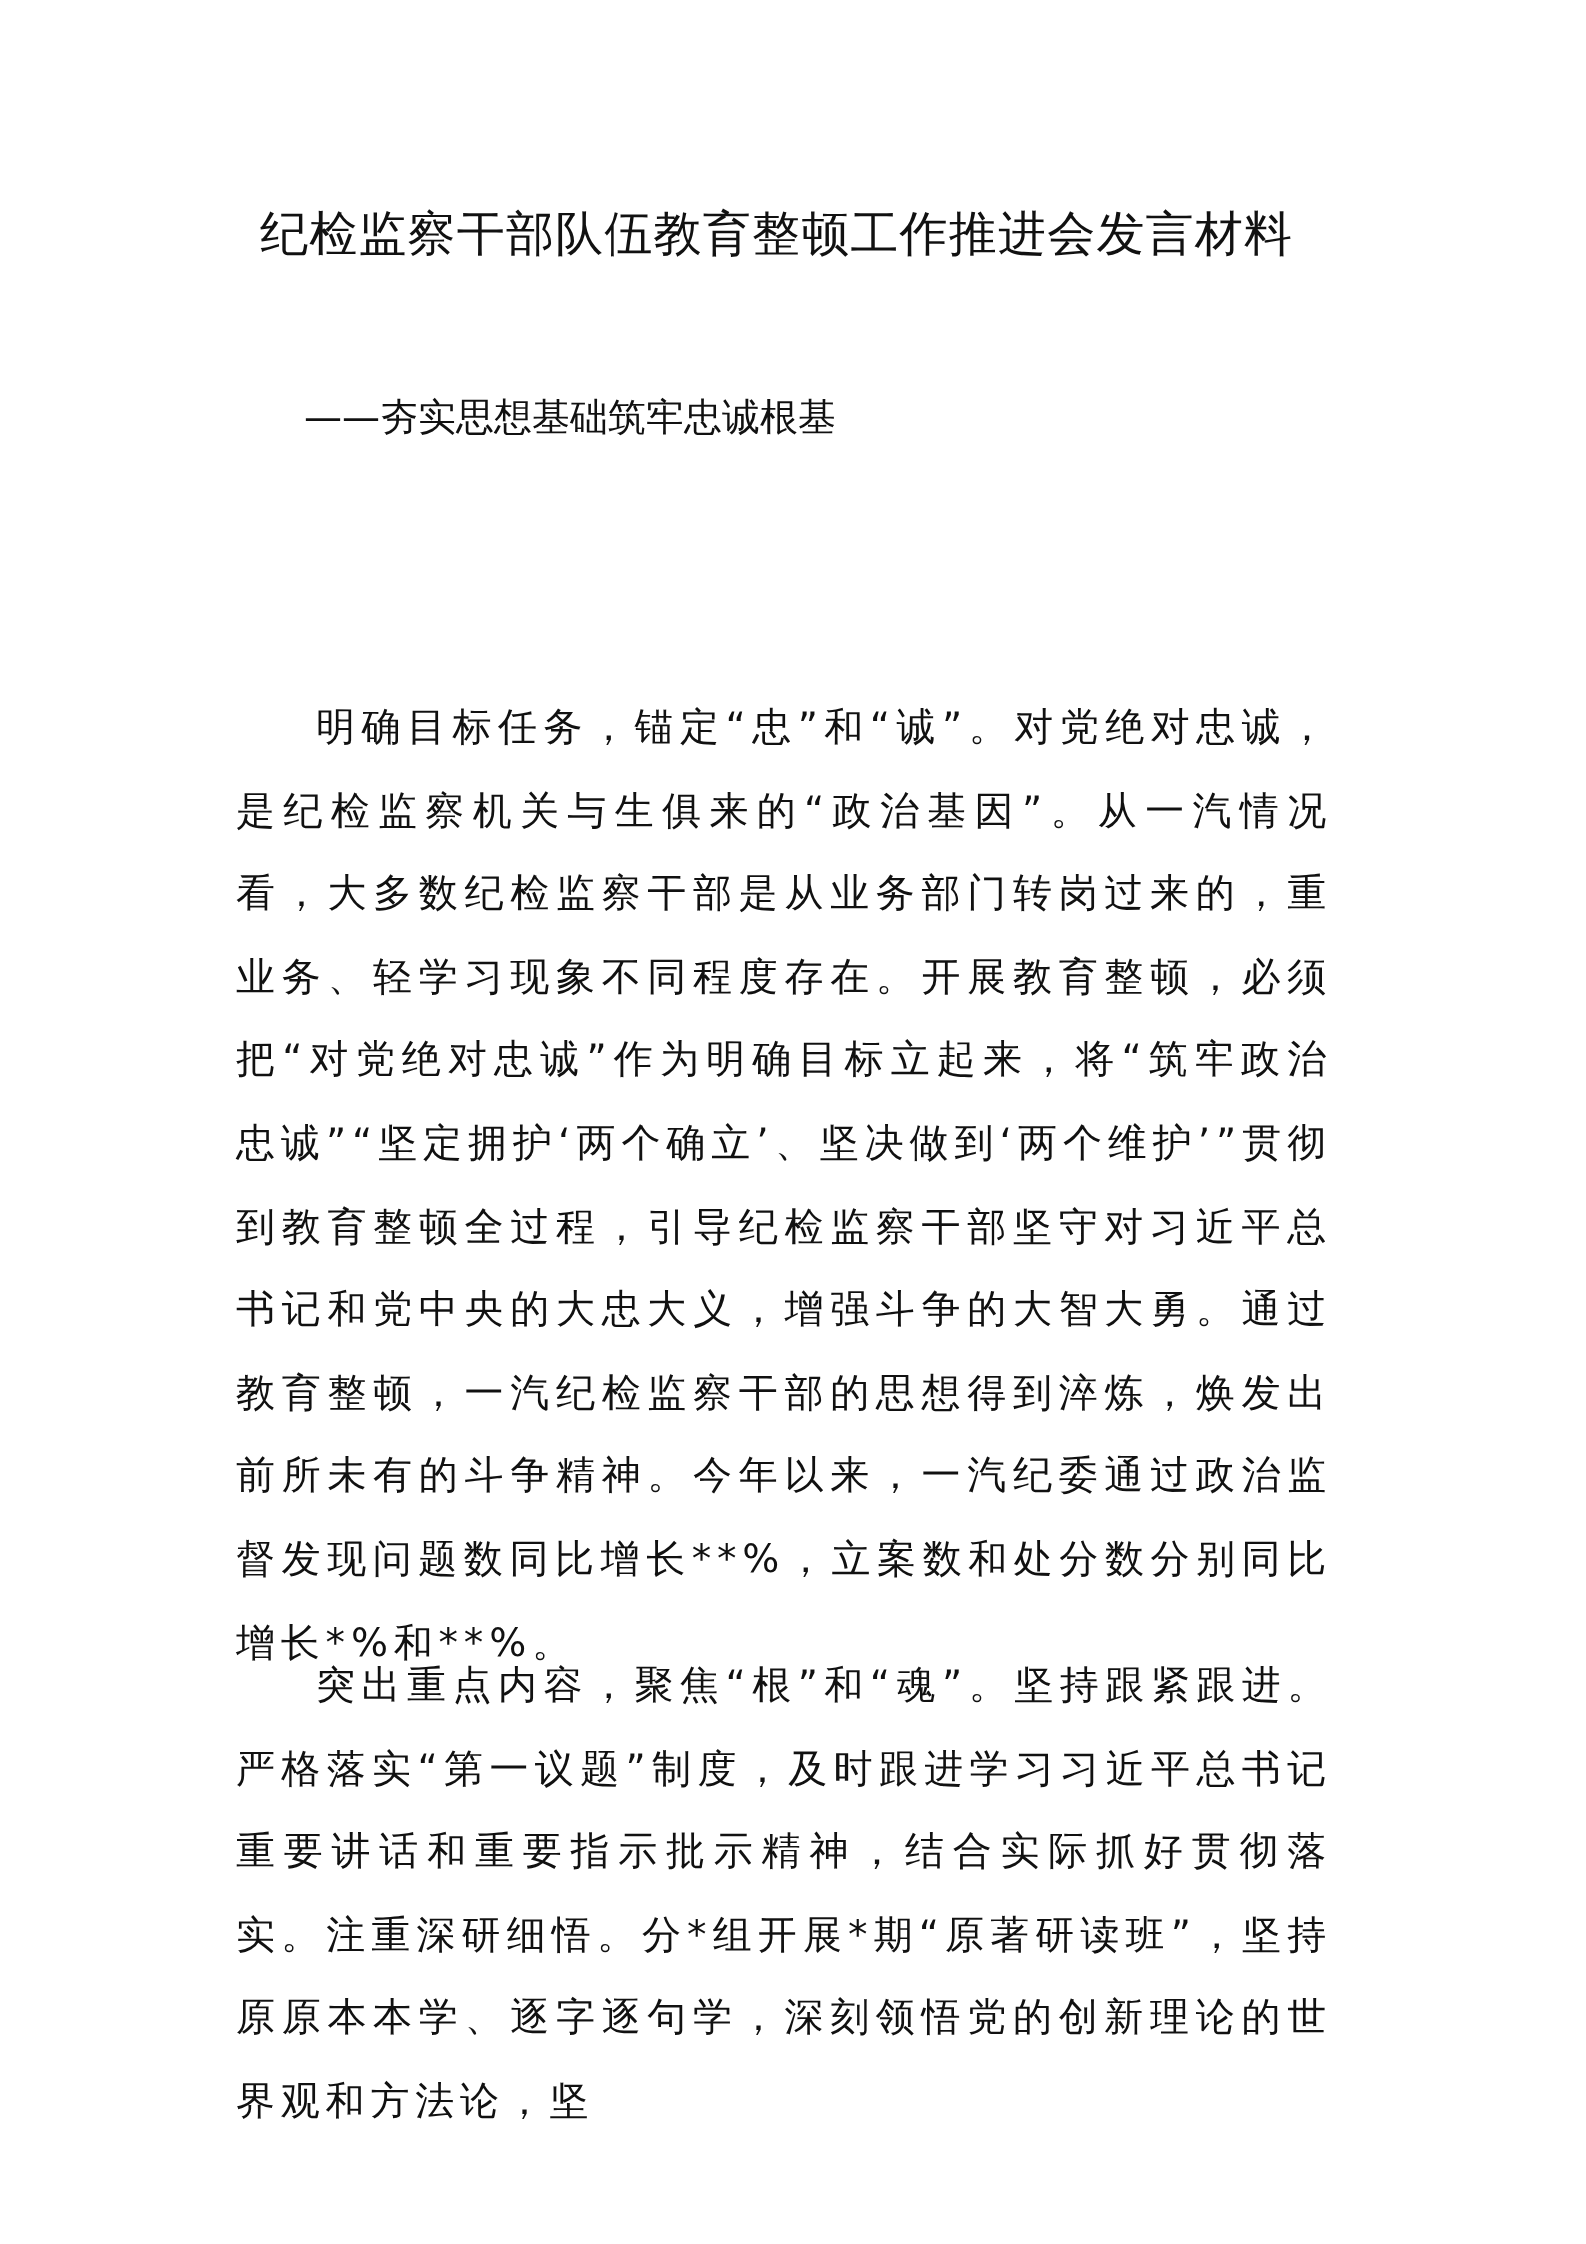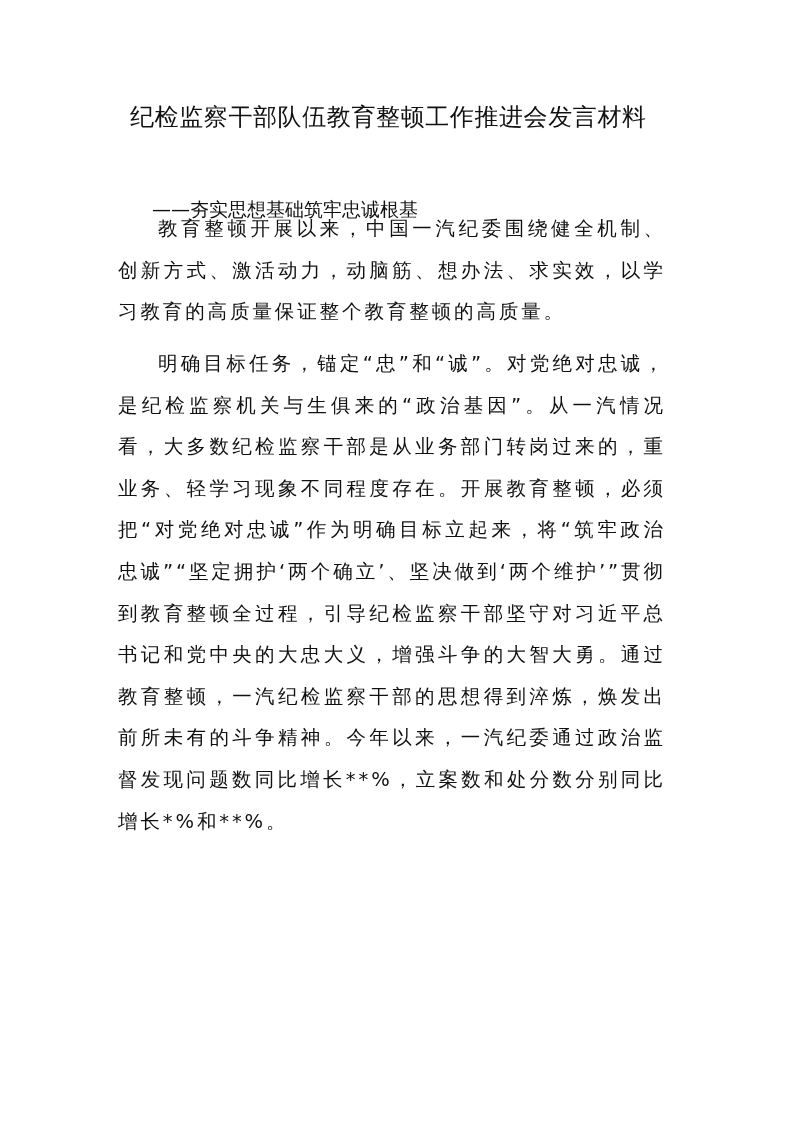--- a/index.html
+++ b/index.html
@@ -61,15 +61,15 @@
     .para-1 { top: 208px; }
     .para-2 { top: 343px; }
     .para-3 { top: 822px; }
   </style>
 </head>
 <body>
 
 <div class="page">
   <div class="title">纪检监察干部队伍教育整顿工作推进会发言材料</div>
   <div class="subtitle">——夯实思想基础筑牢忠诚根基</div>
-  <p class="body-text para-1" style="margin:0">教育整顿开展以来，中国一汽纪委围绕健全机制、创新方式、激活动力，动脑筋、想办法、求实效，以学习教育的高质量保证整个教育整顿的高质量。</p>
   <p class="body-text para-2" style="margin:0">明确目标任务，锚定“忠”和“诚”。对党绝对忠诚，是纪检监察机关与生俱来的“政治基因”。从一汽情况看，大多数纪检监察干部是从业务部门转岗过来的，重业务、轻学习现象不同程度存在。开展教育整顿，必须把“对党绝对忠诚”作为明确目标立起来，将“筑牢政治忠诚”“坚定拥护‘两个确立’、坚决做到‘两个维护’”贯彻到教育整顿全过程，引导纪检监察干部坚守对习近平总书记和党中央的大忠大义，增强斗争的大智大勇。通过教育整顿，一汽纪检监察干部的思想得到淬炼，焕发出前所未有的斗争精神。今年以来，一汽纪委通过政治监督发现问题数同比增长**%，立案数和处分数分别同比增长*%和**%。</p>
+  <p class="body-text para-3" style="margin:0">突出重点内容，聚焦“根”和“魂”。坚持跟紧跟进。严格落实“第一议题”制度，及时跟进学习习近平总书记重要讲话和重要指示批示精神，结合实际抓好贯彻落实。注重深研细悟。分*组开展*期“原著研读班”，坚持原原本本学、逐字逐句学，深刻领悟党的创新理论的世界观和方法论，坚</p>
 </div>
 
 </body></html>

